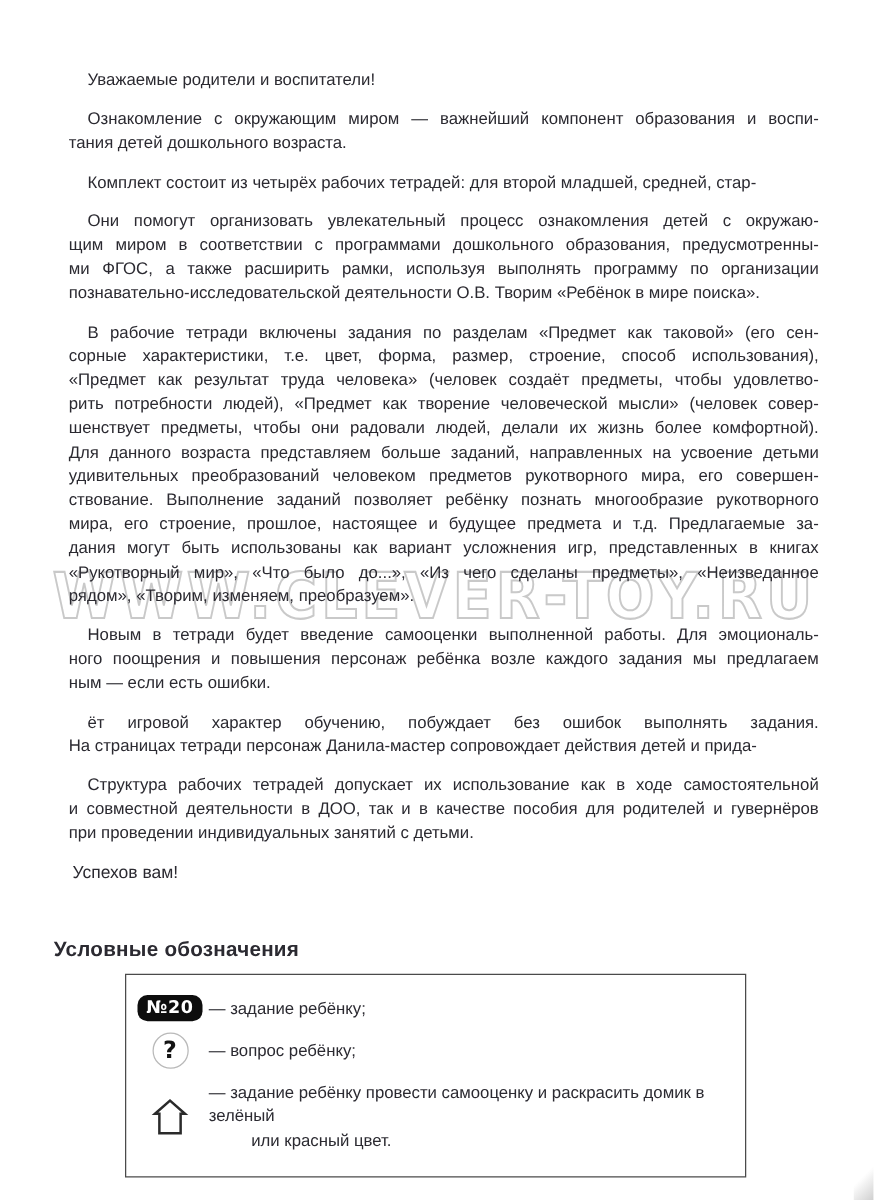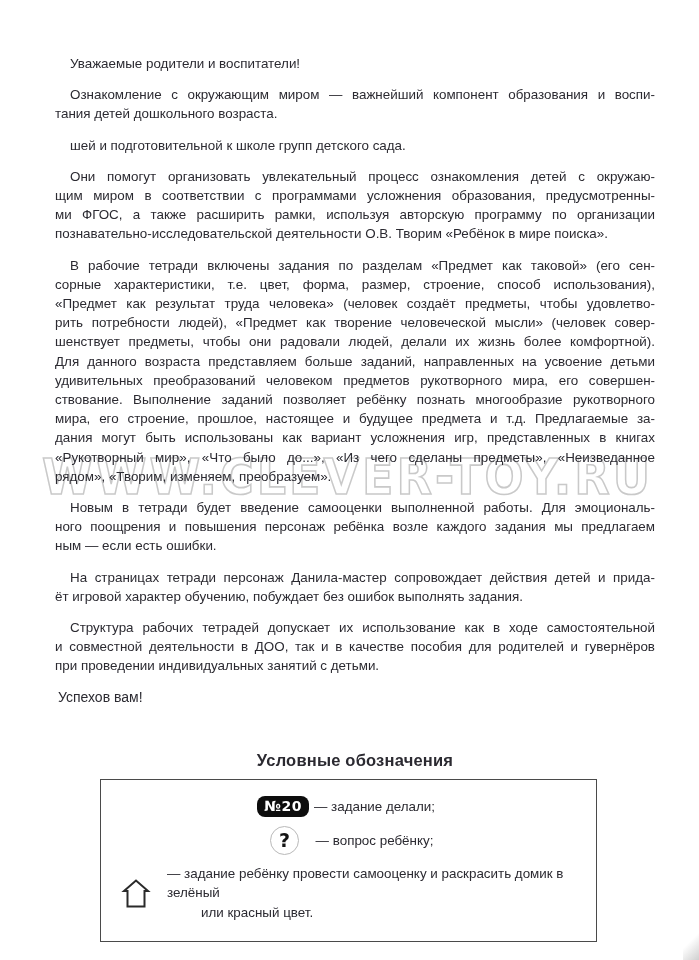--- a/index.html
+++ b/index.html
@@ -55,39 +55,37 @@
   .para .line:first-child{text-indent:15px;}
   .para .line:last-child{text-align-last:left;}
   .closing{
     margin-top:12px;
     text-indent:15px;
     font-size:14px;
     line-height:19.2px;
   }
   .legend-heading{
     margin:44px 0 9px 0;
-    text-align:center;
     font-size:16.5px;
     font-weight:700;
     letter-spacing:.2px;
   }
   .legend-box{
     box-sizing:border-box;
     margin-left:57px;
     width:497px;
     border:1.5px solid var(--box-border);
     background:#ffffff;
     padding:7px 14px 10px 12px;
   }
   .legend-item{
     display:flex;
     align-items:center;
     margin:9px 0;
     gap:8px;
-    justify-content:center;
   }
   .legend-icon{
     flex:0 0 46px;
     width:46px;
     display:flex;
     align-items:center;
     justify-content:center;
   }
   .badge{
     background:var(--badge-bg);
@@ -138,26 +136,26 @@
 
     <div id="paragraphs">
         <div class="para">
           <div class="line">Уважаемые родители и воспитатели!</div>
         </div>
         <div class="para">
           <div class="line">Ознакомление с окружающим миром — важнейший компонент образования и воспи-</div>
           <div class="line">тания детей дошкольного возраста.</div>
         </div>
         <div class="para">
-          <div class="line">шей и подготовительной к школе групп детского сада.</div>
+          <div class="line">Комплект состоит из четырёх рабочих тетрадей: для второй младшей, средней, стар-</div>
         </div>
         <div class="para">
           <div class="line">Они помогут организовать увлекательный процесс ознакомления детей с окружаю-</div>
-          <div class="line">щим миром в соответствии с программами усложнения образования, предусмотренны-</div>
-          <div class="line">ми ФГОС, а также расширить рамки, используя авторскую программу по организации</div>
+          <div class="line">щим миром в соответствии с программами дошкольного образования, предусмотренны-</div>
+          <div class="line">ми ФГОС, а также расширить рамки, используя выполнять программу по организации</div>
           <div class="line">познавательно-исследовательской деятельности О.В. Творим «Ребёнок в мире поиска».</div>
         </div>
         <div class="para">
           <div class="line">В рабочие тетради включены задания по разделам «Предмет как таковой» (его сен-</div>
           <div class="line">сорные характеристики, т.е. цвет, форма, размер, строение, способ использования),</div>
           <div class="line">«Предмет как результат труда человека» (человек создаёт предметы, чтобы удовлетво-</div>
           <div class="line">рить потребности людей), «Предмет как творение человеческой мысли» (человек совер-</div>
           <div class="line">шенствует предметы, чтобы они радовали людей, делали их жизнь более комфортной).</div>
           <div class="line">Для данного возраста представляем больше заданий, направленных на усвоение детьми</div>
           <div class="line">удивительных преобразований человеком предметов рукотворного мира, его совершен-</div>
@@ -166,42 +164,42 @@
           <div class="line">дания могут быть использованы как вариант усложнения игр, представленных в книгах</div>
           <div class="line">«Рукотворный мир», «Что было до...», «Из чего сделаны предметы», «Неизведанное</div>
           <div class="line">рядом», «Творим, изменяем, преобразуем».</div>
         </div>
         <div class="para">
           <div class="line">Новым в тетради будет введение самооценки выполненной работы. Для эмоциональ-</div>
           <div class="line">ного поощрения и повышения персонаж ребёнка возле каждого задания мы предлагаем</div>
           <div class="line">ным — если есть ошибки.</div>
         </div>
         <div class="para">
+          <div class="line">ёт игровой характер обучению, побуждает без ошибок выполнять задания.</div>
           <div class="line">На страницах тетради персонаж Данила-мастер сопровождает действия детей и прида-</div>
-          <div class="line">ёт игровой характер обучению, побуждает без ошибок выполнять задания.</div>
         </div>
         <div class="para">
           <div class="line">Структура рабочих тетрадей допускает их использование как в ходе самостоятельной</div>
           <div class="line">и совместной деятельности в ДОО, так и в качестве пособия для родителей и гувернёров</div>
           <div class="line">при проведении индивидуальных занятий с детьми.</div>
         </div>
       </div>
 
     <div class="closing">Успехов вам!</div>
 
     <h2 class="legend-heading">Условные обозначения</h2>
 
     <div class="legend-box">
       <div id="legend-items">
           <div class="legend-item">
             <div class="legend-icon">
               <span class="badge">№20</span>
             </div>
             <div class="legend-text">
-              <div>— задание делали;</div>
+              <div>— задание ребёнку;</div>
             </div>
           </div>
           <div class="legend-item">
             <div class="legend-icon">
               <span class="qmark-wrap">
                 <span class="qmark">?</span>
               </span>
             </div>
             <div class="legend-text">
               <div>— вопрос ребёнку;</div>

